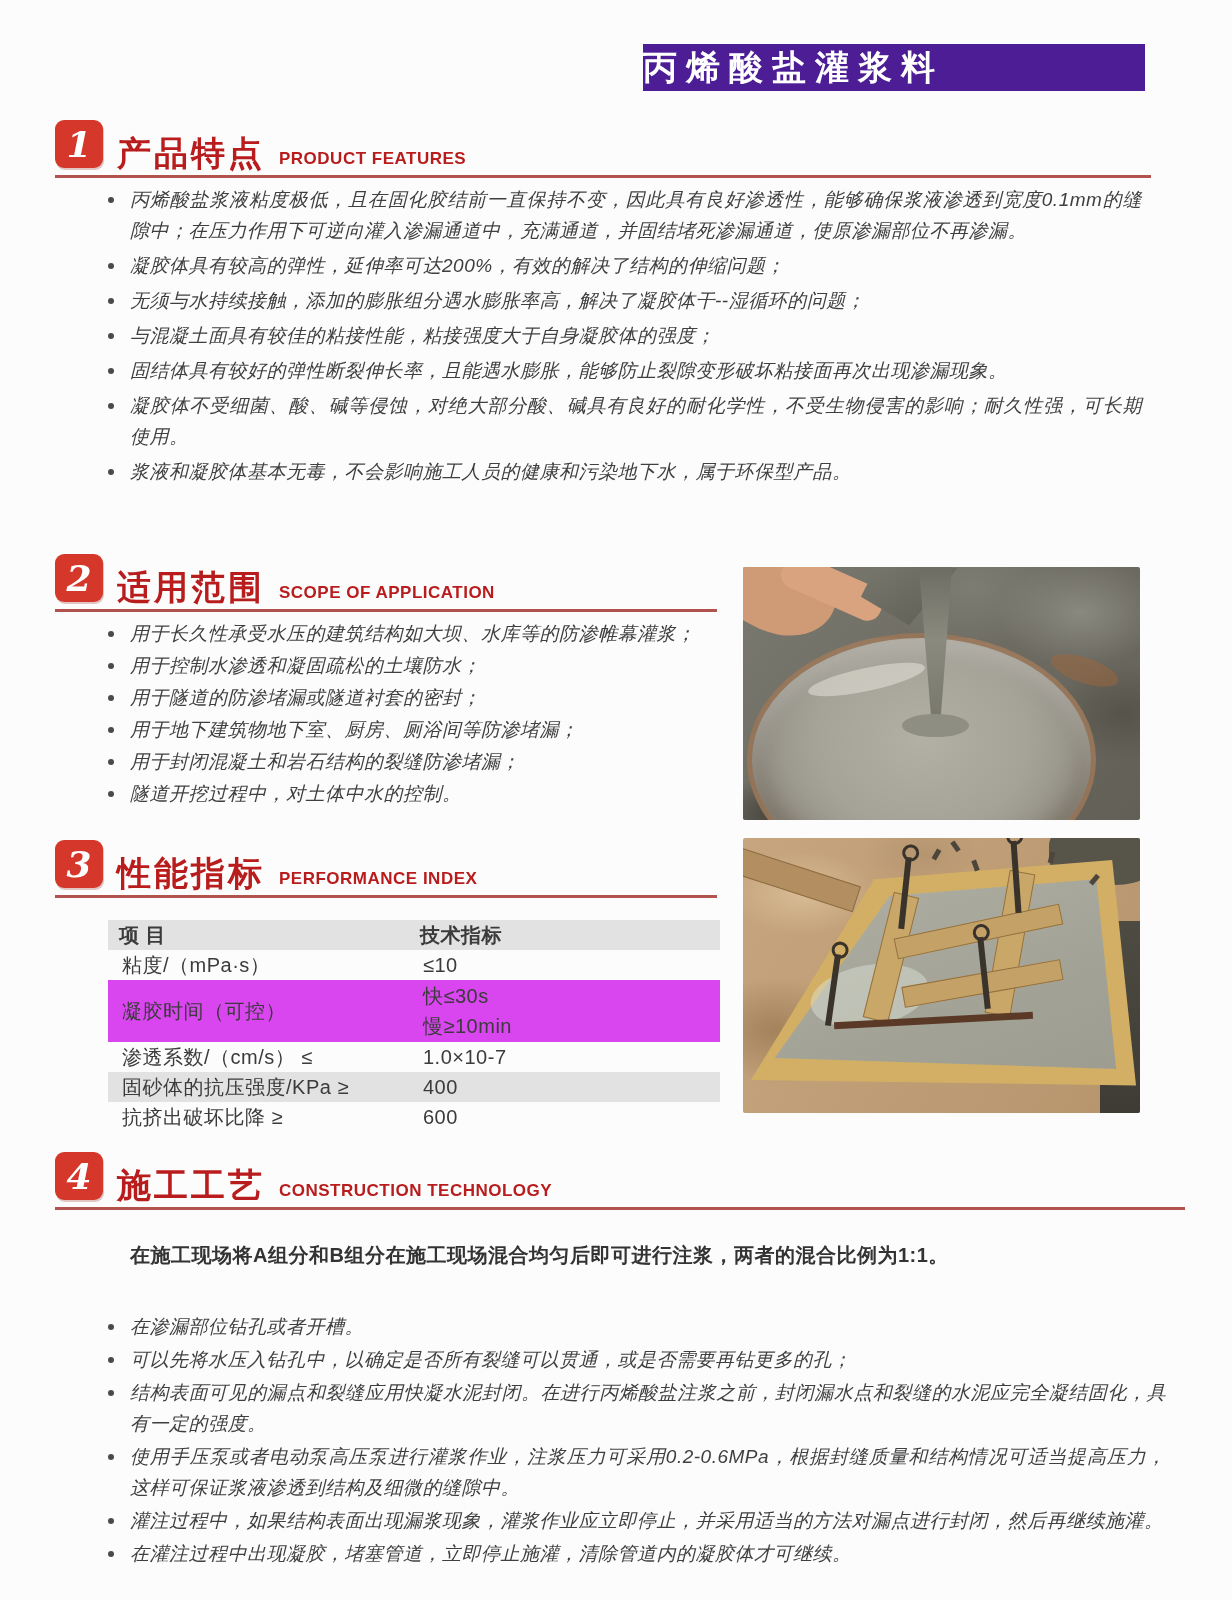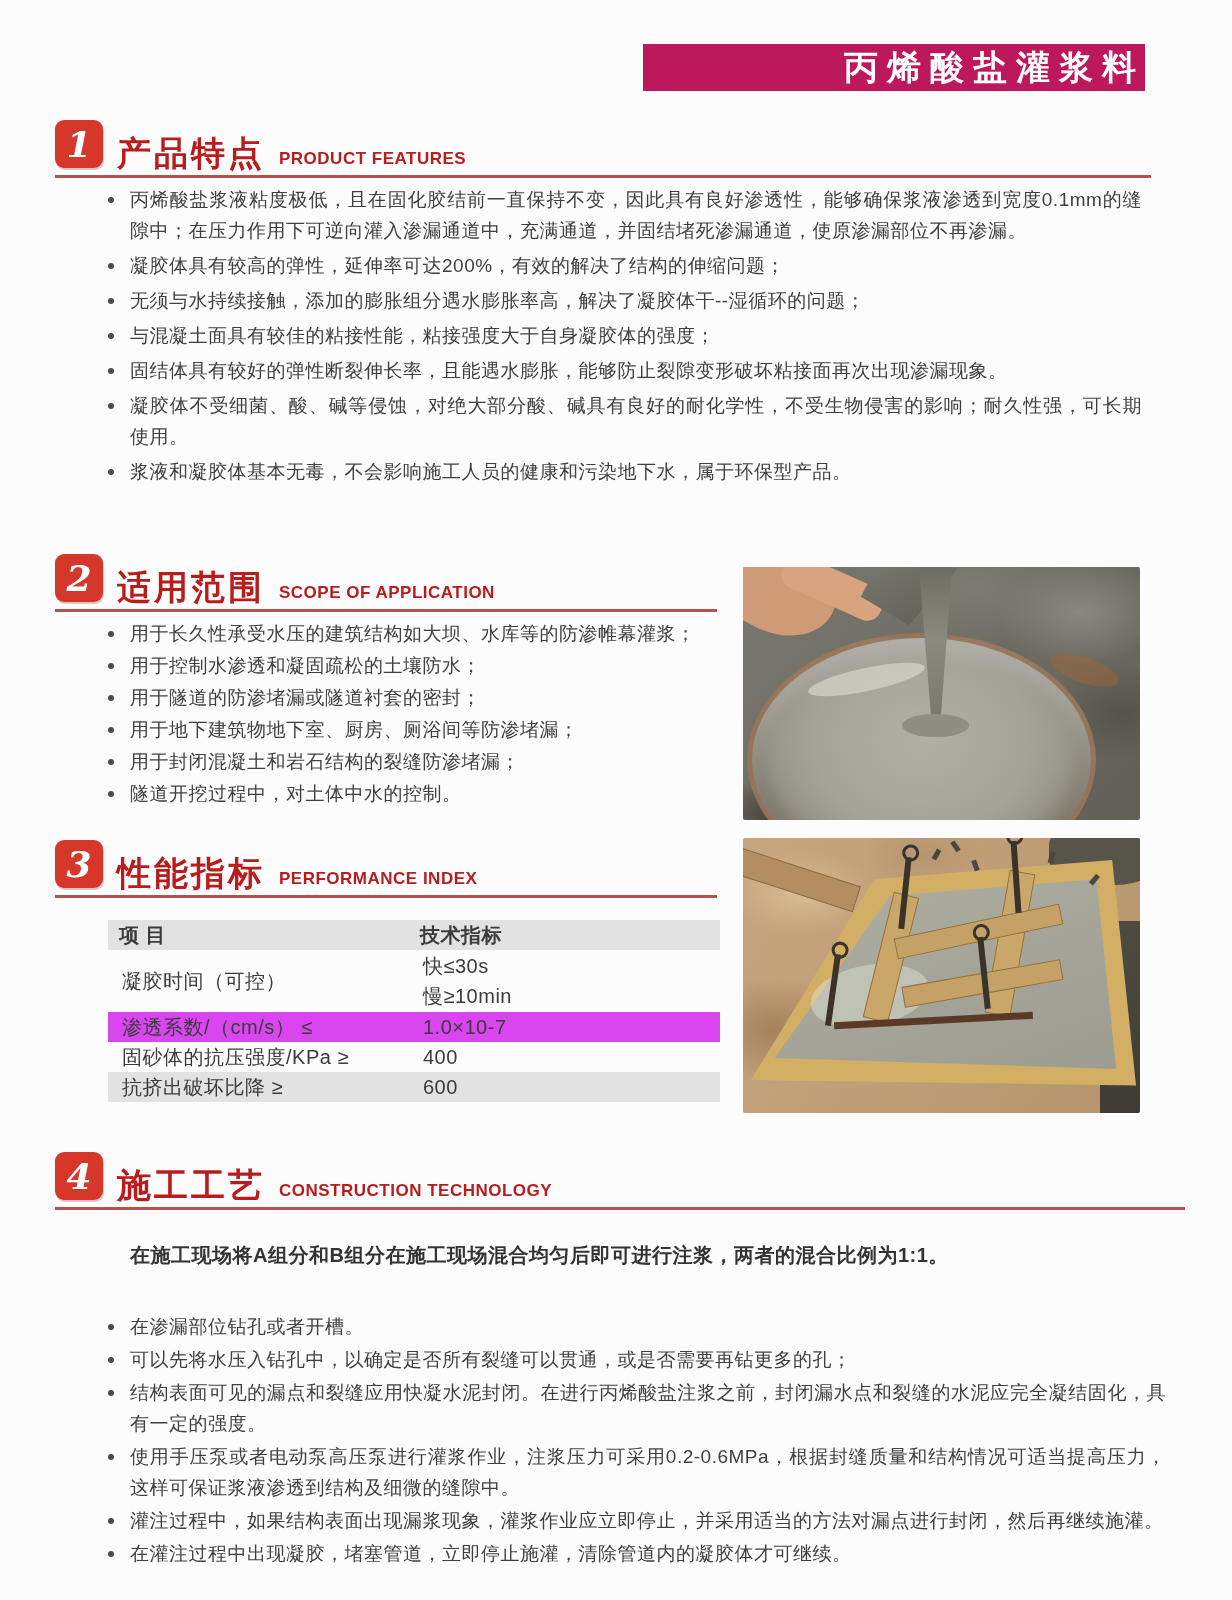--- a/index.html
+++ b/index.html
@@ -1,41 +1,41 @@
 <!DOCTYPE html>
 <html><head>
 <meta charset="utf-8">
 <style>
   html,body{margin:0;padding:0;background:#ffffff;}
   .page{position:relative;width:1232px;height:1600px;margin:0 auto;background:#fcfcfc;
         overflow:hidden;font-family:"Liberation Sans","DejaVu Sans",sans-serif;}
 
   
-  .banner{position:absolute;left:643px;top:44px;width:502px;height:47px;background:#be185d;
-          color:#fff;font-size:34px;font-weight:bold;text-align:right;line-height:47px;letter-spacing:9px;}
+  .banner{position:absolute;left:643px;top:44px;width:502px;height:47px;background:#4c1d95;
+          color:#fff;font-size:34px;font-weight:bold;text-align:left;line-height:47px;letter-spacing:9px;}
 
   
   .sec-header{position:absolute;left:55px;display:flex;align-items:flex-end;gap:14px;
               padding-bottom:8px;box-sizing:border-box;}
   .sec-line{position:absolute;left:0;bottom:0;width:100%;height:3px;background:#b3534e;}
   .sec-badge{flex:0 0 auto;width:48px;height:48px;margin-bottom:2px;background:#d5372b;border-radius:9px;
              color:#fff;font-size:36px;font-weight:bold;font-style:italic;
              font-family:"DejaVu Serif",serif;text-align:center;line-height:48px;
              box-shadow:1px 2px 0 rgba(140,30,20,.25);}
   .sec-zh{color:#b91c1c;font-size:34px;font-weight:bold;letter-spacing:3px;line-height:1;}
   .sec-en{color:#b91c1c;font-size:17px;font-weight:bold;line-height:1;padding-bottom:3px;letter-spacing:.5px;}
   .sh1{top:120px;width:1096px;}
   .sh2{top:554px;width:662px;}
   .sh3{top:840px;width:662px;}
   .sh4{top:1152px;width:1130px;}
 
   
   .bullets{position:absolute;list-style:none;margin:0;padding:0;}
   .bullets li{position:relative;padding-left:30px;font-size:19px;line-height:31px;
-              color:#3f3f3f;text-align:justify;letter-spacing:.5px;}
+              color:#3f3f3f;text-align:justify;letter-spacing:.5px;font-style:italic;}
   .bullets li::before{content:"";position:absolute;left:8px;top:13px;width:6px;height:6px;
                       border-radius:50%;background:#4a4a4a;}
   .s1{left:100px;top:184px;width:1042px;}
   .s1 li{margin-bottom:4px;}
   .s2{left:100px;top:618px;width:622px;}
   .s2 li{margin-bottom:1px;}
   .s4{left:100px;top:1311px;width:1066px;}
   .s4 li{margin-bottom:2px;}
 
   
@@ -184,20 +184,24 @@
   </div>
 
   <table class="perf-table">
     <thead>
       <tr>
         <th>项 目</th>
         <th class="c2">技术指标</th>
       </tr>
     </thead>
     <tbody>
+      <tr>
+        <td>粘度/（mPa·s）</td>
+        <td class="c2">≤10</td>
+      </tr>
       <tr class="tall">
         <td>凝胶时间（可控）</td>
         <td class="c2">
           <div class="vline">快≤30s</div>
           <div class="vline">慢≥10min</div>
         </td>
       </tr>
       <tr>
         <td>渗透系数/（cm/s）  ≤</td>
         <td class="c2">1.0×10-7</td>

